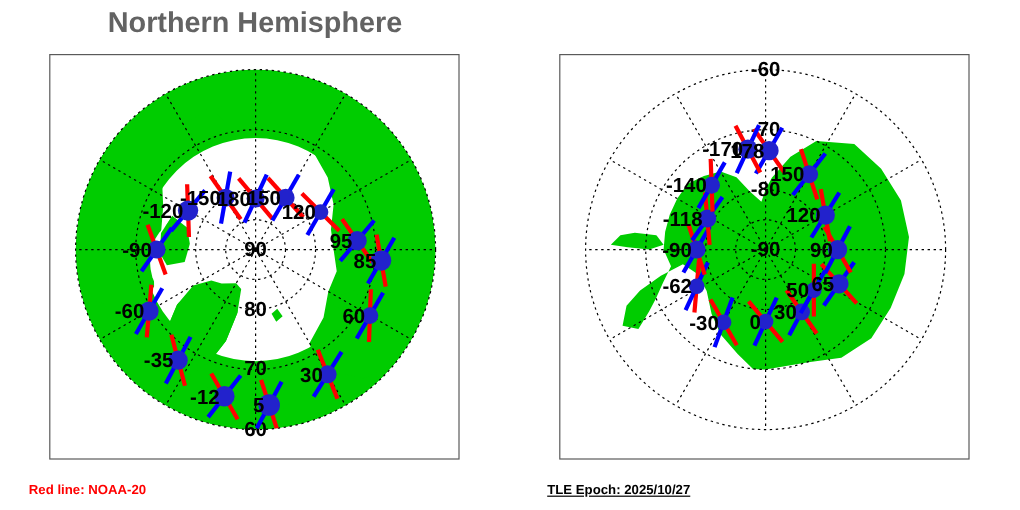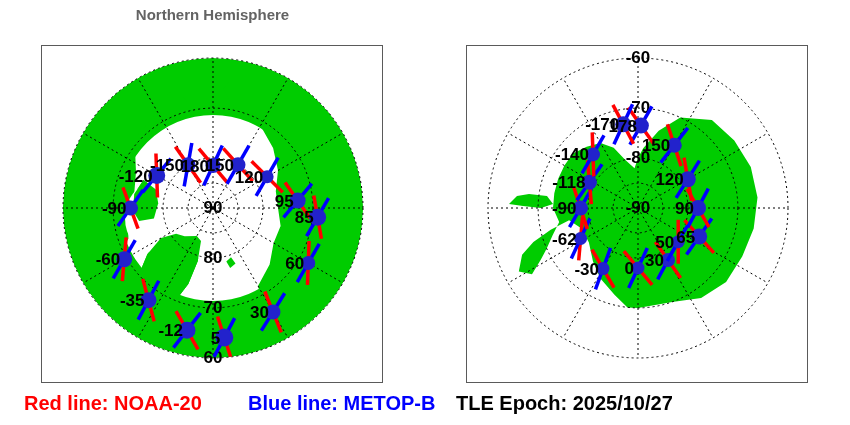--- a/index.html
+++ b/index.html
@@ -7,40 +7,40 @@
     width:850px;height:425px;background:#ffffff;
     font-family:"Liberation Sans", sans-serif;
     position:relative;overflow:hidden;
   }
   .panel{position:absolute;top:0;height:425px;width:425px;}
   .panel.north{left:0;}
   .panel.south{left:425px;}
 
   .panel-title{
     position:absolute;top:6px;left:0;width:425px;
-    text-align:center;font-size:15px;font-weight:bold;
+    text-align:center;font-size:24px;font-weight:bold;
     color:#636363;letter-spacing:0px;
   }
 
   .plot-frame{
     position:absolute;left:41px;top:45px;width:342px;height:338px;
     border:1.5px solid #5a5a5a;box-sizing:border-box;background:#ffffff;
     overflow:hidden;
   }
   .panel.south .plot-frame{left:41px;}
 
   .plot-svg{position:absolute;left:0;top:0;}
 
   .legend{
-    position:absolute;bottom:10px;font-size:20px;font-weight:bold;
+    position:absolute;bottom:10px;font-size:11px;font-weight:bold;
     white-space:nowrap;
   }
   .legend-red{left:24px;color:#ff0000;}
   .legend-blue{left:248px;color:#0000ff;}
-  .legend-epoch{left:31px;color:#000000;}
+  .legend-epoch{left:31px;color:#000000;text-decoration:underline;}
 </style>
 </head>
 <body>
 
 <div class="panel north">
   <div class="panel-title">Northern Hemisphere</div>
   <div class="plot-frame">
     <svg class="plot-svg" id="svg-north" width="339" height="335" viewBox="0 0 339 335">
         <defs>
           <clipPath id="clip-north">
@@ -147,21 +147,20 @@
           <text x="78.23239611209505" y="219.25" fill="#000" font-family="&quot;Liberation Sans&quot;, sans-serif" font-size="17" font-weight="bold" text-anchor="end">-60</text>
           <text x="262.2627944162882" y="223" fill="#000" font-family="&quot;Liberation Sans&quot;, sans-serif" font-size="17" font-weight="bold" text-anchor="end">60</text>
           <text x="102.47265091050733" y="260.15460498251156" fill="#000" font-family="&quot;Liberation Sans&quot;, sans-serif" font-size="17" font-weight="bold" text-anchor="end">-35</text>
           <text x="227" y="271.92304845413264" fill="#000" font-family="&quot;Liberation Sans&quot;, sans-serif" font-size="17" font-weight="bold" text-anchor="end">30</text>
           <text x="141.01103864778008" y="290.2684500917257" fill="#000" font-family="&quot;Liberation Sans&quot;, sans-serif" font-size="17" font-weight="bold" text-anchor="end">-12</text>
           <text x="178.33024655719555" y="297.5053107519269" fill="#000" font-family="&quot;Liberation Sans&quot;, sans-serif" font-size="17" font-weight="bold" text-anchor="end">5</text>
         </g>
       </svg>
   </div>
   <div class="legend legend-red">Red line: NOAA-20</div>
-  <div class="legend legend-blue">Blue line: METOP-B</div>
 </div>
 
 <div class="panel south">
   <div class="plot-frame">
     <svg class="plot-svg" id="svg-south" width="339" height="335" viewBox="0 0 339 335">
         <defs>
           <clipPath id="clip-south">
             <circle cx="171" cy="162" r="150"></circle>
           </clipPath>
         </defs>

